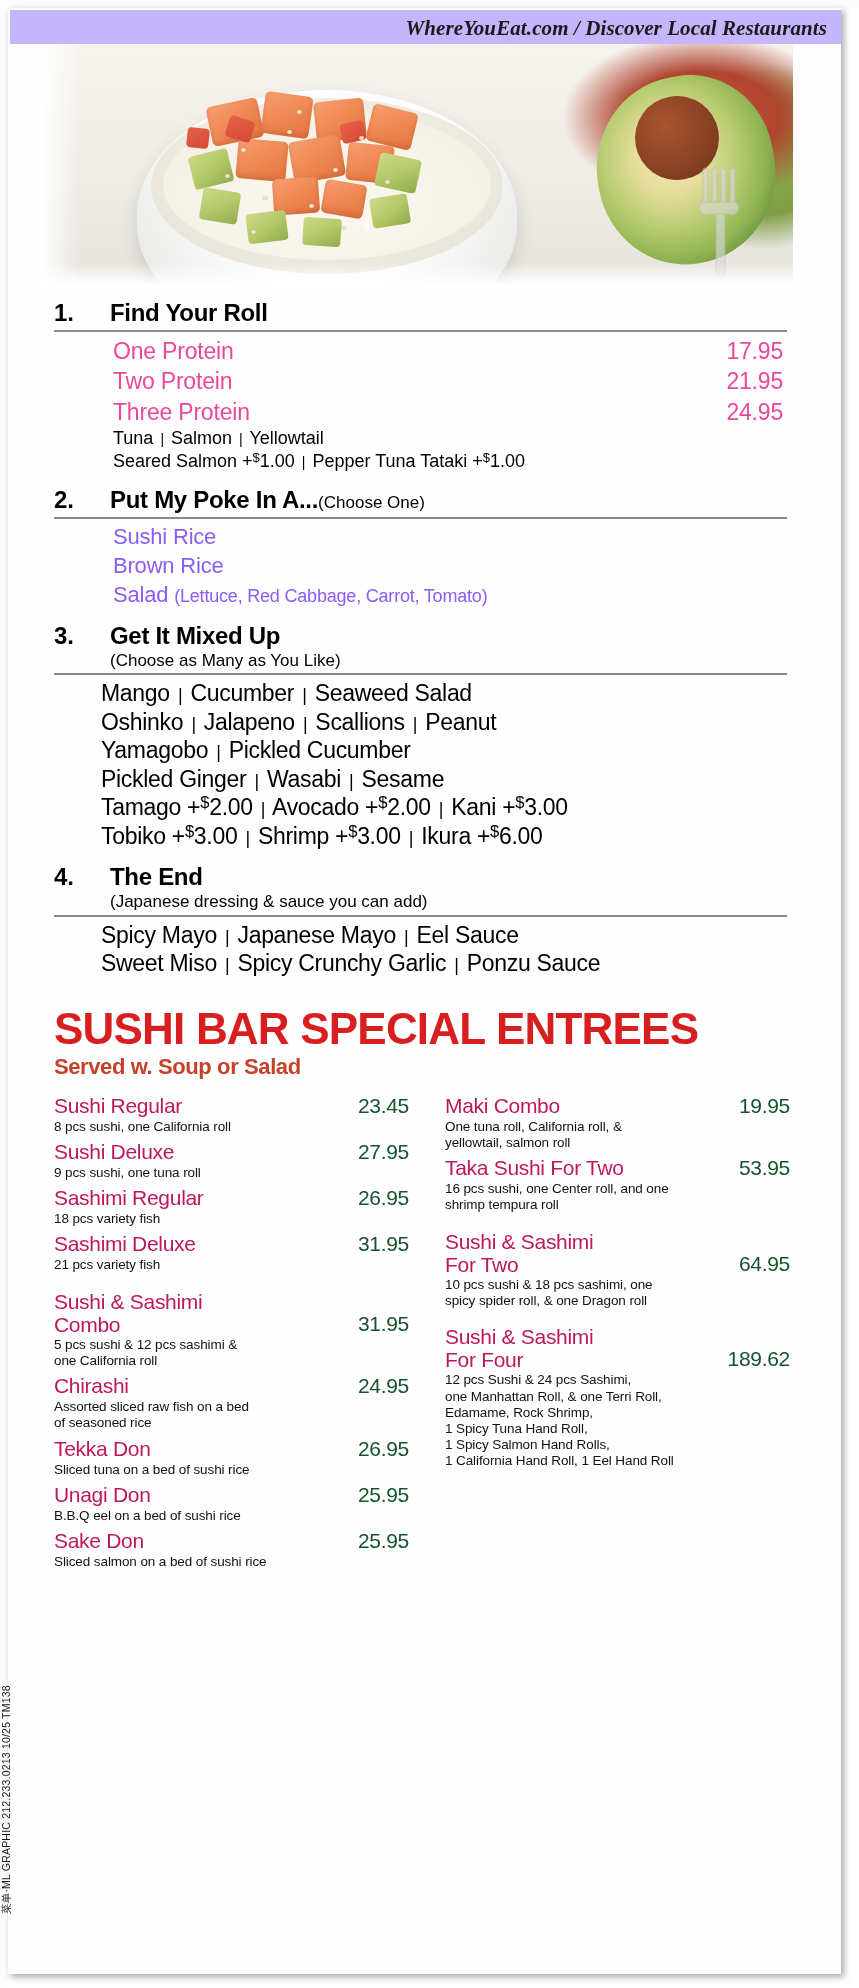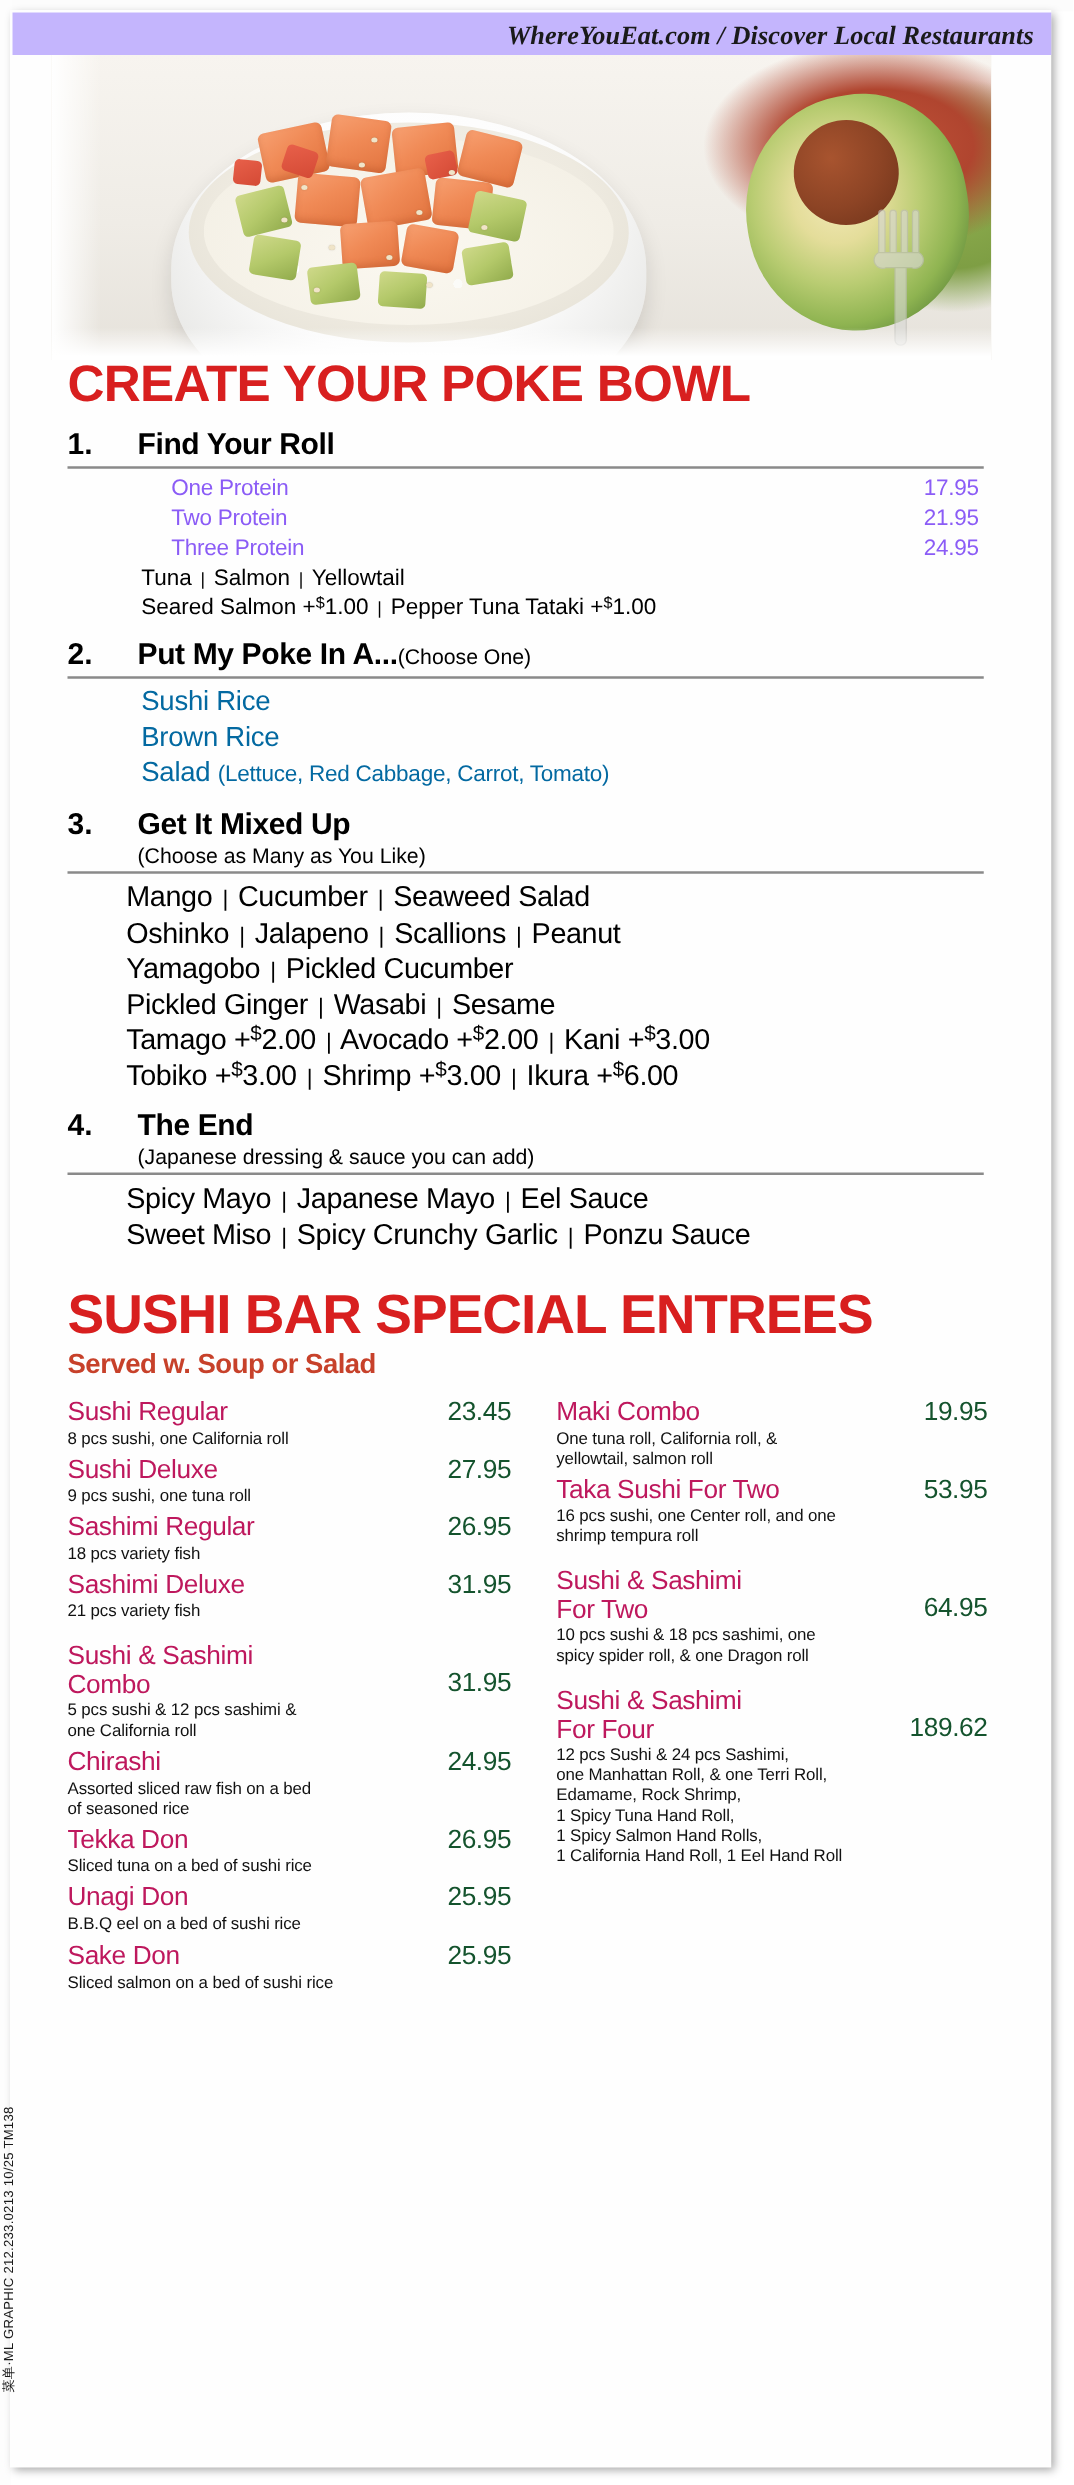--- a/index.html
+++ b/index.html
@@ -225,42 +225,41 @@
 
   
   .price-list {
     padding-left: 72px;
     padding-right: 18px;
   }
   .price-row {
     display: flex;
     justify-content: space-between;
     align-items: baseline;
-    font-size: 18px;
+    font-size: 23px;
     font-weight: 400;
-    color: #8b5cf6;
+    color: #ec4899;
     line-height: 1.32;
     letter-spacing: -0.2px;
-    margin-left: 24px;
   }
   .price-row .amt {
     font-weight: 400;
     letter-spacing: -0.2px;
   }
   .note-list {
     padding-left: 72px;
     font-size: 18px;
     line-height: 1.28;
     color: #000;
   }
   .opt-list {
     padding-left: 72px;
     font-size: 22px;
     line-height: 1.3;
-    color: #0369a1;
+    color: #8b5cf6;
     letter-spacing: -0.2px;
   }
   .opt-list .qual {
     font-size: 18px;
   }
   .mix-list {
     padding-left: 60px;
     font-size: 23px;
     line-height: 1.24;
     color: #000;
@@ -405,21 +404,20 @@
     <div class="sesame" style="left:256px;top:66px;"></div>
     <div class="sesame" style="left:210px;top:186px;"></div>
     <div class="sesame" style="left:300px;top:182px;"></div>
 
     <div class="hero-fade-l"></div>
     <div class="hero-fade-b"></div>
   </div>
 
   <div class="content">
 
-    <h1 class="red-title">CREATE YOUR POKE BOWL</h1>
 
     <div class="step">
       <div class="step-head">
         <div class="step-num">1.</div>
         <div class="step-title">Find Your Roll</div>
       </div>
       <div class="rule"></div>
       <div class="price-list">
         <div class="price-row">
           <span>One Protein</span>

